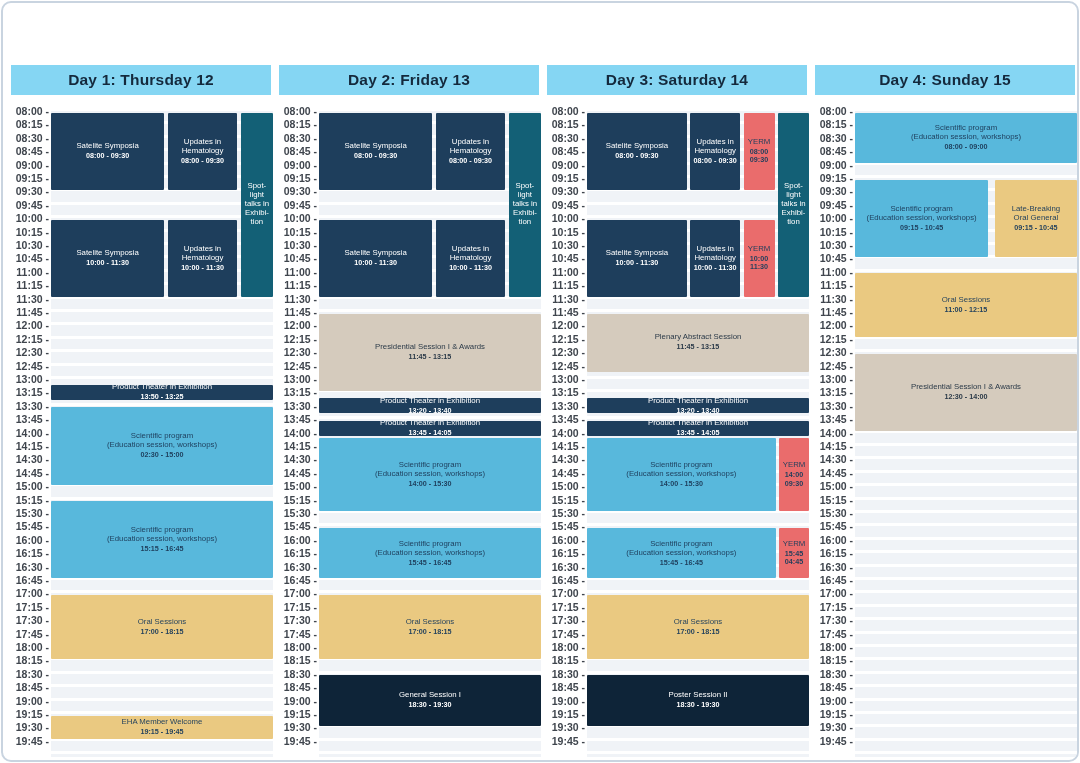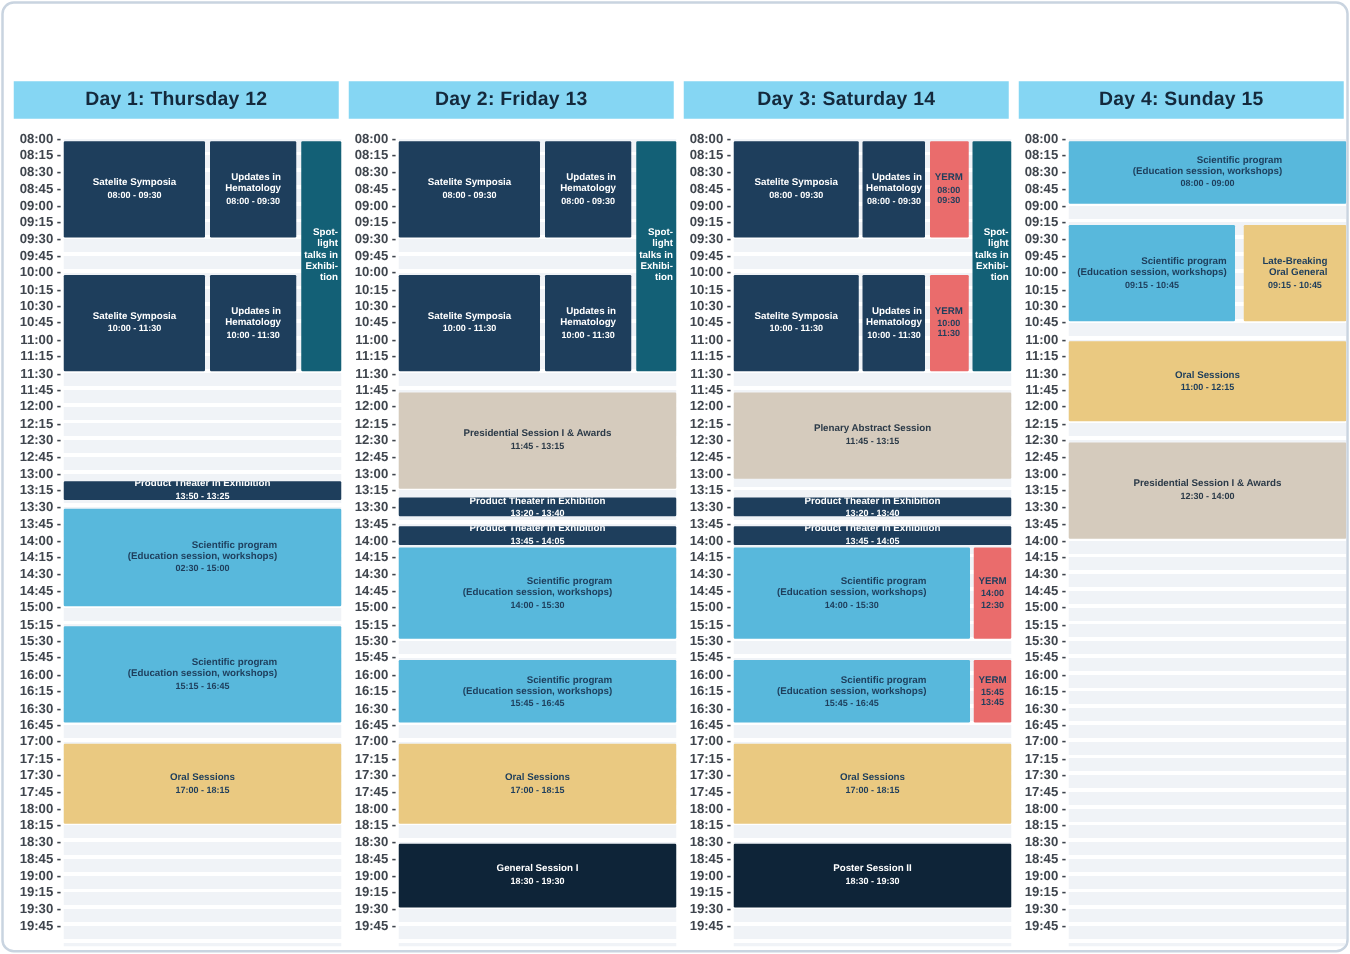--- a/index.html
+++ b/index.html
@@ -30,21 +30,21 @@
   }
   .lanes {
     position:absolute; left:42px; top:0; width:222px; height:646px;
     background:repeating-linear-gradient(to bottom, #f0f3f7 0px, #f0f3f7 10.4px, #ffffff 10.4px, #ffffff 13.4px);
   }
   .event {
     position:absolute; box-sizing:border-box; padding:1px 2px; border-radius:1px;
     display:flex; flex-direction:column; align-items:center; justify-content:center;
     text-align:center; overflow:hidden;
   }
-  .ev-title { font-weight:bold; font-size:7.8px; line-height:1.15; white-space:pre-line;text-align:right; }
+  .ev-title { font-weight:normal; font-size:7.8px; line-height:1.15; white-space:pre-line; }
   .ev-time  { font-weight:600; font-size:7.2px; line-height:1.15; white-space:pre-line; margin-top:1px; }
 </style>
 </head>
 <body>
 
 <div class="frame">
   <div id="day-headers">
       <div class="day-header" style="left: 8px; width: 260px; background: rgb(133, 214, 243);">Day 1: Thursday 12</div>
       <div class="day-header" style="left: 276px; width: 260px; background: rgb(133, 214, 243);">Day 2: Friday 13</div>
       <div class="day-header" style="left: 544px; width: 260px; background: rgb(133, 214, 243);">Day 3: Saturday 14</div>
@@ -139,20 +139,24 @@
           </div>
           <div class="event" style="left: 0%; width: 100%; top: 390.1px; height: 77.4px; background: rgb(88, 184, 220); color: rgb(30, 62, 92);">
             <div class="ev-title">Scientific program
 (Education session, workshops)</div>
             <div class="ev-time">15:15 - 16:45</div>
           </div>
           <div class="event" style="left: 0%; width: 100%; top: 483.9px; height: 64px; background: rgb(234, 201, 129); color: rgb(30, 62, 92);">
             <div class="ev-title">Oral Sessions</div>
             <div class="ev-time">17:00 - 18:15</div>
           </div>
+          <div class="event" style="left: 0%; width: 100%; top: 604.5px; height: 23.8px; background: rgb(234, 201, 129); color: rgb(30, 62, 92);">
+            <div class="ev-title">EHA Member Welcome</div>
+            <div class="ev-time">19:15 - 19:45</div>
+          </div>
         </div>
       </div>
       <div class="col" style="left: 274px; width: 264px;">
         <div class="labels">
           <div class="tlabel" style="top: -6px;">08:00 -</div>
           <div class="tlabel" style="top: 7.4px;">08:15 -</div>
           <div class="tlabel" style="top: 20.8px;">08:30 -</div>
           <div class="tlabel" style="top: 34.2px;">08:45 -</div>
           <div class="tlabel" style="top: 47.6px;">09:00 -</div>
           <div class="tlabel" style="top: 61px;">09:15 -</div>
@@ -337,51 +341,51 @@
           <div class="event" style="left: 46.5%; width: 22.5%; top: 108.7px; height: 77.4px; background: rgb(30, 62, 92); color: rgb(255, 255, 255);">
             <div class="ev-title">Updates in
 Hematology</div>
             <div class="ev-time">10:00 - 11:30</div>
           </div>
           <div class="event" style="left: 70.5%; width: 14%; top: 108.7px; height: 77.4px; background: rgb(234, 108, 108); color: rgb(30, 62, 92);">
             <div class="ev-title">YERM</div>
             <div class="ev-time">10:00
 11:30</div>
           </div>
-          <div class="event" style="left: 0%; width: 100%; top: 202.5px; height: 69px; background: rgb(213, 203, 189); color: rgb(43, 58, 72);">
+          <div class="event" style="left: 0%; width: 100%; top: 202.5px; height: 58px; background: rgb(213, 203, 189); color: rgb(43, 58, 72);">
             <div class="ev-title">Plenary Abstract Session</div>
             <div class="ev-time">11:45 - 13:15</div>
           </div>
           <div class="event" style="left: 0%; width: 100%; top: 287.367px; height: 14.8667px; background: rgb(30, 62, 92); color: rgb(255, 255, 255);">
             <div class="ev-title">Product Theater in Exhibition</div>
             <div class="ev-time">13:20 - 13:40</div>
           </div>
           <div class="event" style="left: 0%; width: 100%; top: 309.7px; height: 14.8667px; background: rgb(30, 62, 92); color: rgb(255, 255, 255);">
             <div class="ev-title">Product Theater in Exhibition</div>
             <div class="ev-time">13:45 - 14:05</div>
           </div>
           <div class="event" style="left: 0%; width: 85%; top: 326.567px; height: 73.9333px; background: rgb(88, 184, 220); color: rgb(30, 62, 92);">
             <div class="ev-title">Scientific program
 (Education session, workshops)</div>
             <div class="ev-time">14:00 - 15:30</div>
           </div>
           <div class="event" style="left: 86.5%; width: 13.5%; top: 326.567px; height: 73.9333px; background: rgb(234, 108, 108); color: rgb(30, 62, 92);">
             <div class="ev-title">YERM</div>
             <div class="ev-time">14:00
-12:30</div>
+09:30</div>
           </div>
           <div class="event" style="left: 0%; width: 85%; top: 416.9px; height: 50.6px; background: rgb(88, 184, 220); color: rgb(30, 62, 92);">
             <div class="ev-title">Scientific program
 (Education session, workshops)</div>
             <div class="ev-time">15:45 - 16:45</div>
           </div>
           <div class="event" style="left: 86.5%; width: 13.5%; top: 416.9px; height: 50.6px; background: rgb(234, 108, 108); color: rgb(30, 62, 92);">
             <div class="ev-title">YERM</div>
             <div class="ev-time">15:45
-13:45</div>
+04:45</div>
           </div>
           <div class="event" style="left: 0%; width: 100%; top: 483.9px; height: 64px; background: rgb(234, 201, 129); color: rgb(30, 62, 92);">
             <div class="ev-title">Oral Sessions</div>
             <div class="ev-time">17:00 - 18:15</div>
           </div>
           <div class="event" style="left: 0%; width: 100%; top: 564.3px; height: 50.6px; background: rgb(14, 36, 56); color: rgb(255, 255, 255);">
             <div class="ev-title">Poster Session II</div>
             <div class="ev-time">18:30 - 19:30</div>
           </div>
         </div>

